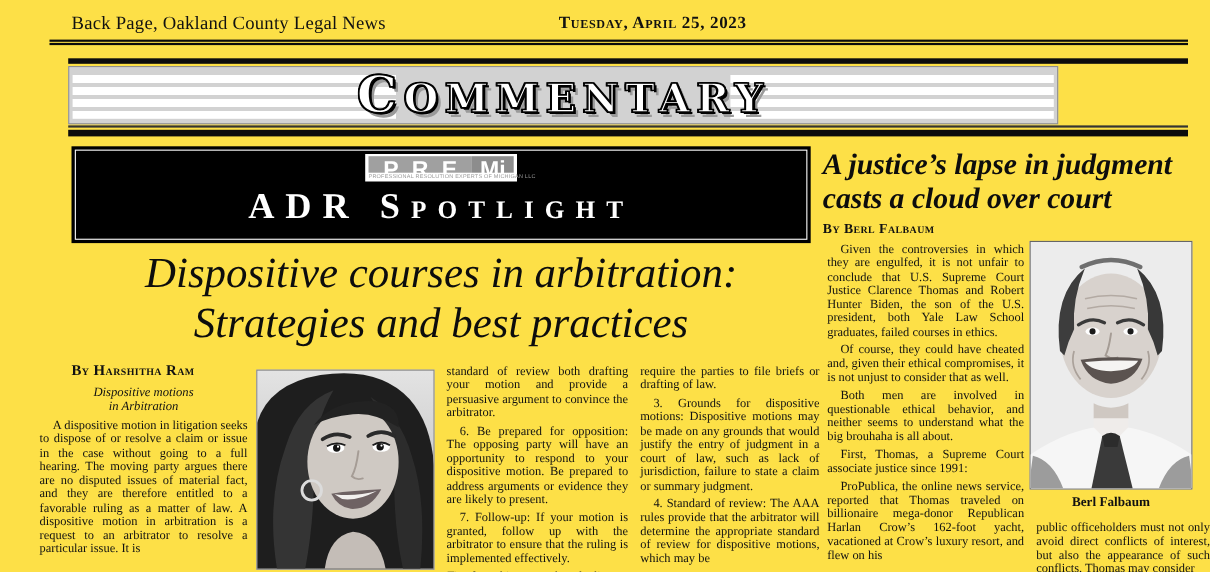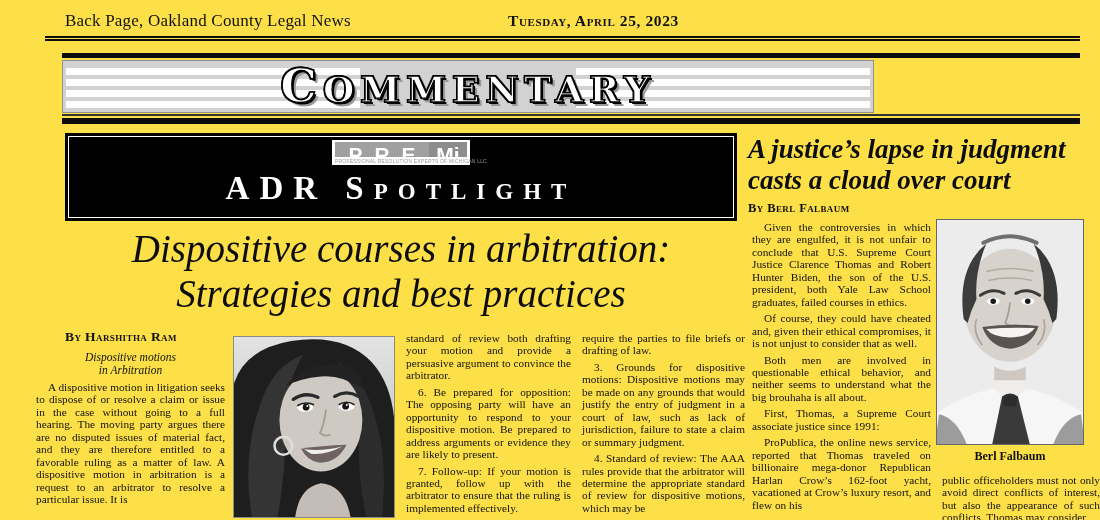--- a/index.html
+++ b/index.html
@@ -11,21 +11,21 @@
 
   
   .paper-name { position:absolute; left:65px; top:11px; font-size:17px; letter-spacing:0.2px; }
   .issue-date { position:absolute; left:508px; top:12px; font-size:15.5px; font-weight:bold;
                 font-variant:small-caps; letter-spacing:0.6px; }
   .masthead-rule { position:absolute; left:45px; top:36px; width:1035px; height:5px;
                    border-top:2px solid #0c0c0c; border-bottom:2px solid #0c0c0c; }
 
   
   .banner-top-bar    { position:absolute; left:62px; top:53px;  width:1018px; height:5px; background:#0c0c0c; }
-  .banner-band       { position:absolute; left:62px; top:60px;  width:812px; height:53px;
+  .banner-band       { position:absolute; left:62px; top:60px;  width:900px; height:53px;
                        background:#d2d2d2; border:1px solid #8f8f8f; }
   .banner-stripes    { position:absolute; top:7px; width:294px; height:40px;
                        background:repeating-linear-gradient(to bottom, #ffffff 0px, #ffffff 7px, rgba(0,0,0,0) 7px, rgba(0,0,0,0) 11px); }
   .stripes-left  { left:3px; }
   .stripes-right { right:3px; }
   .banner-title { position:absolute; left:0; right:0; top:0; height:51px; text-align:center;
                   font-family:"DejaVu Serif", serif; font-weight:bold; color:#fff; letter-spacing:6px;
                   -webkit-text-stroke:1.3px #000;
                   text-shadow:-1px -1px 0 #000, 1px -1px 0 #000, -1px 1px 0 #000,
                                2px 2px 0 #000, 4px 4px 0 #9a9a9a; }

